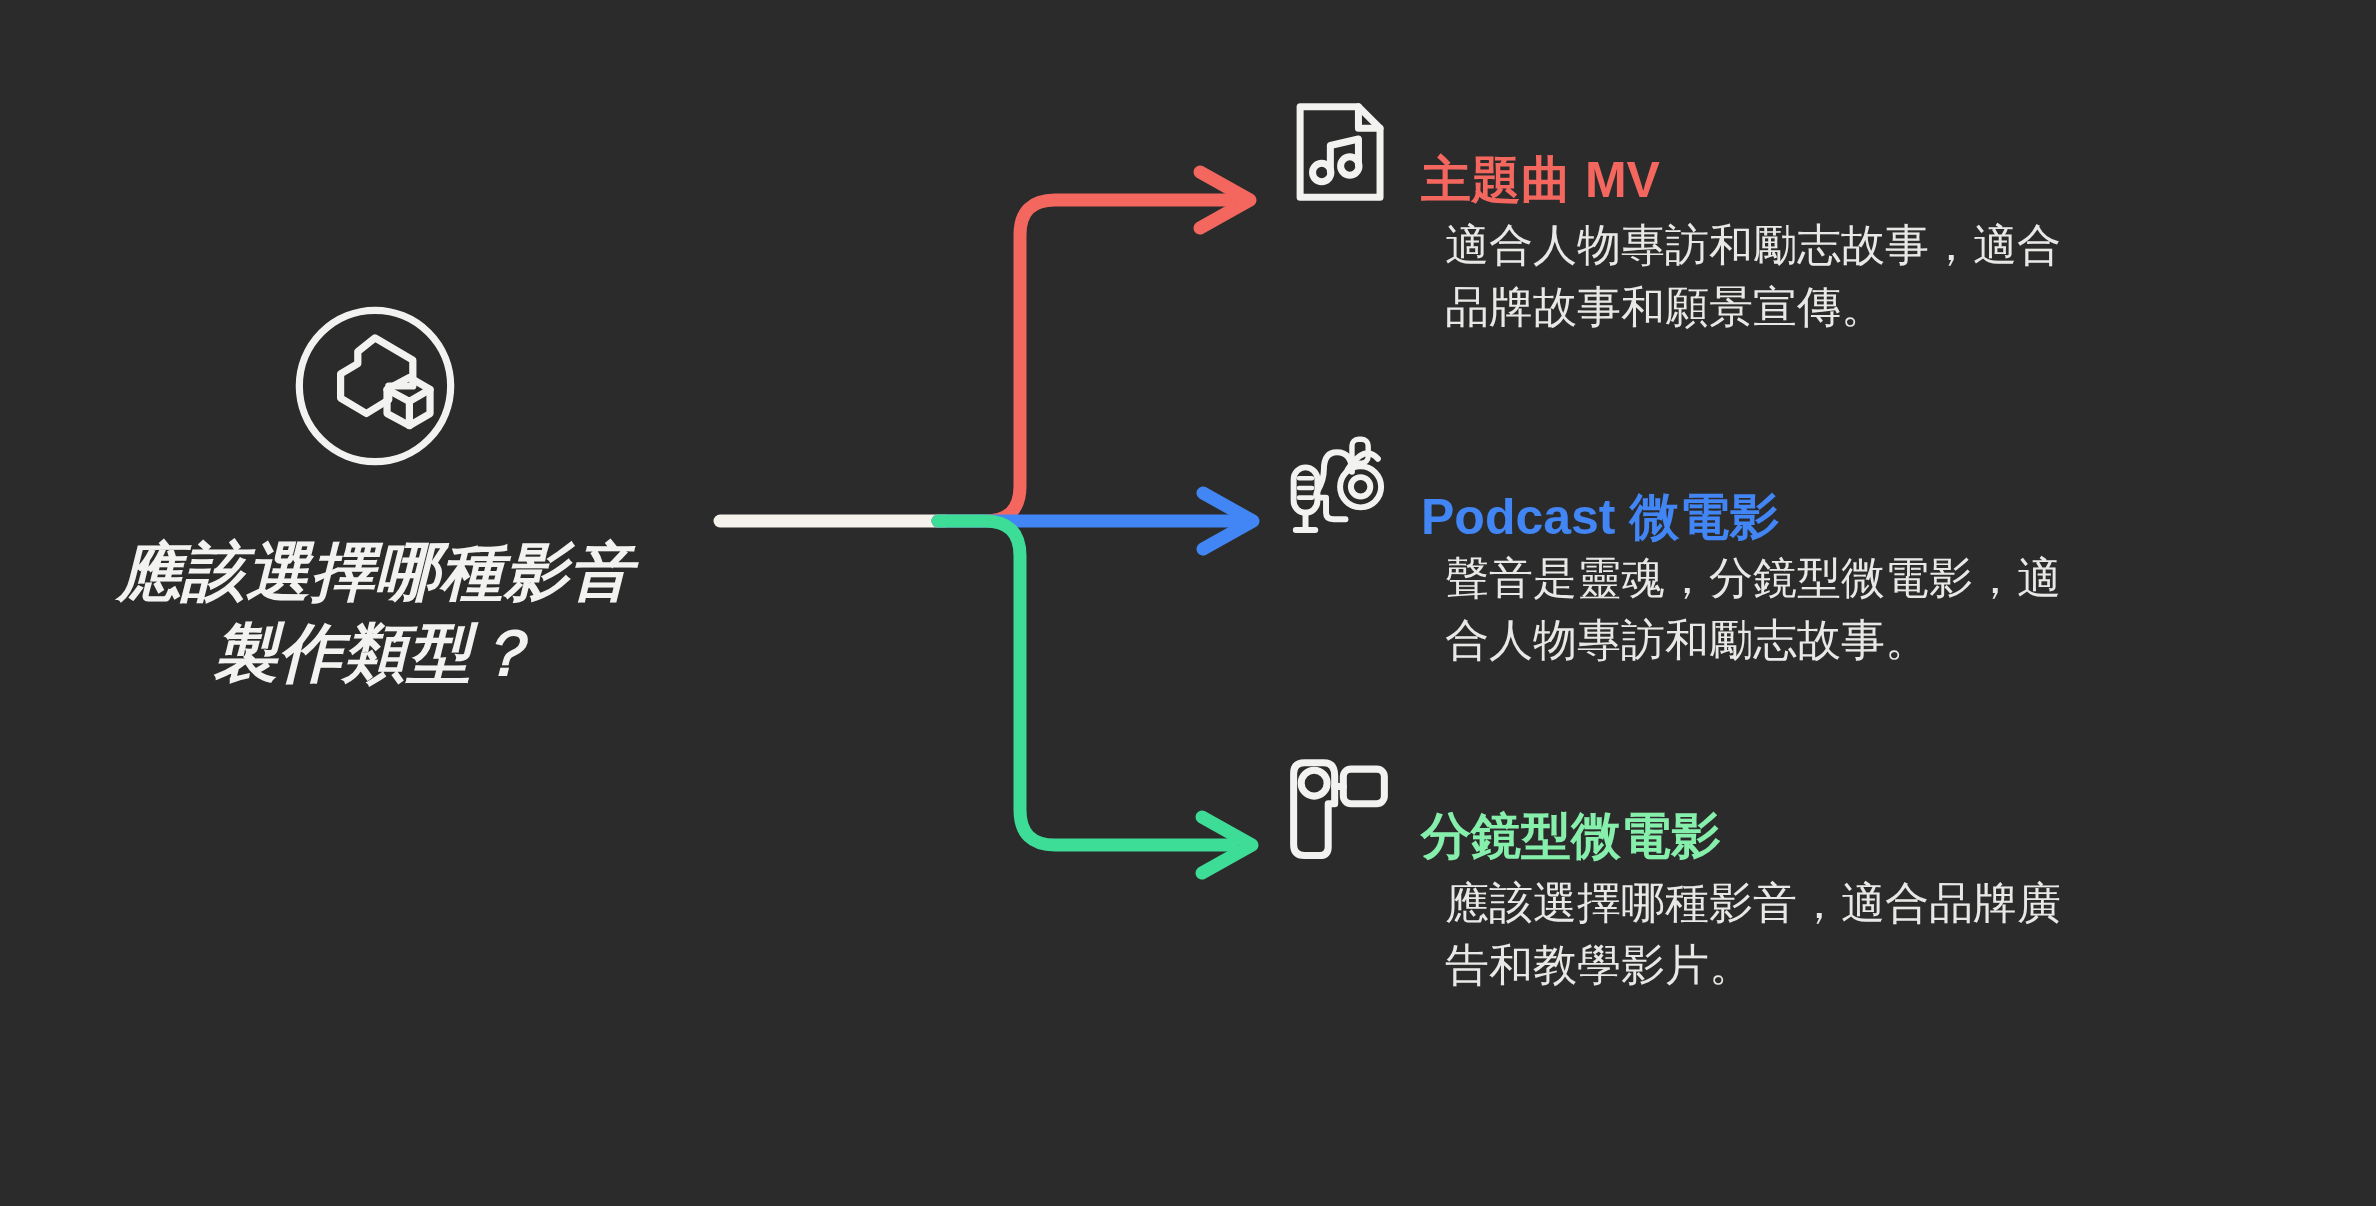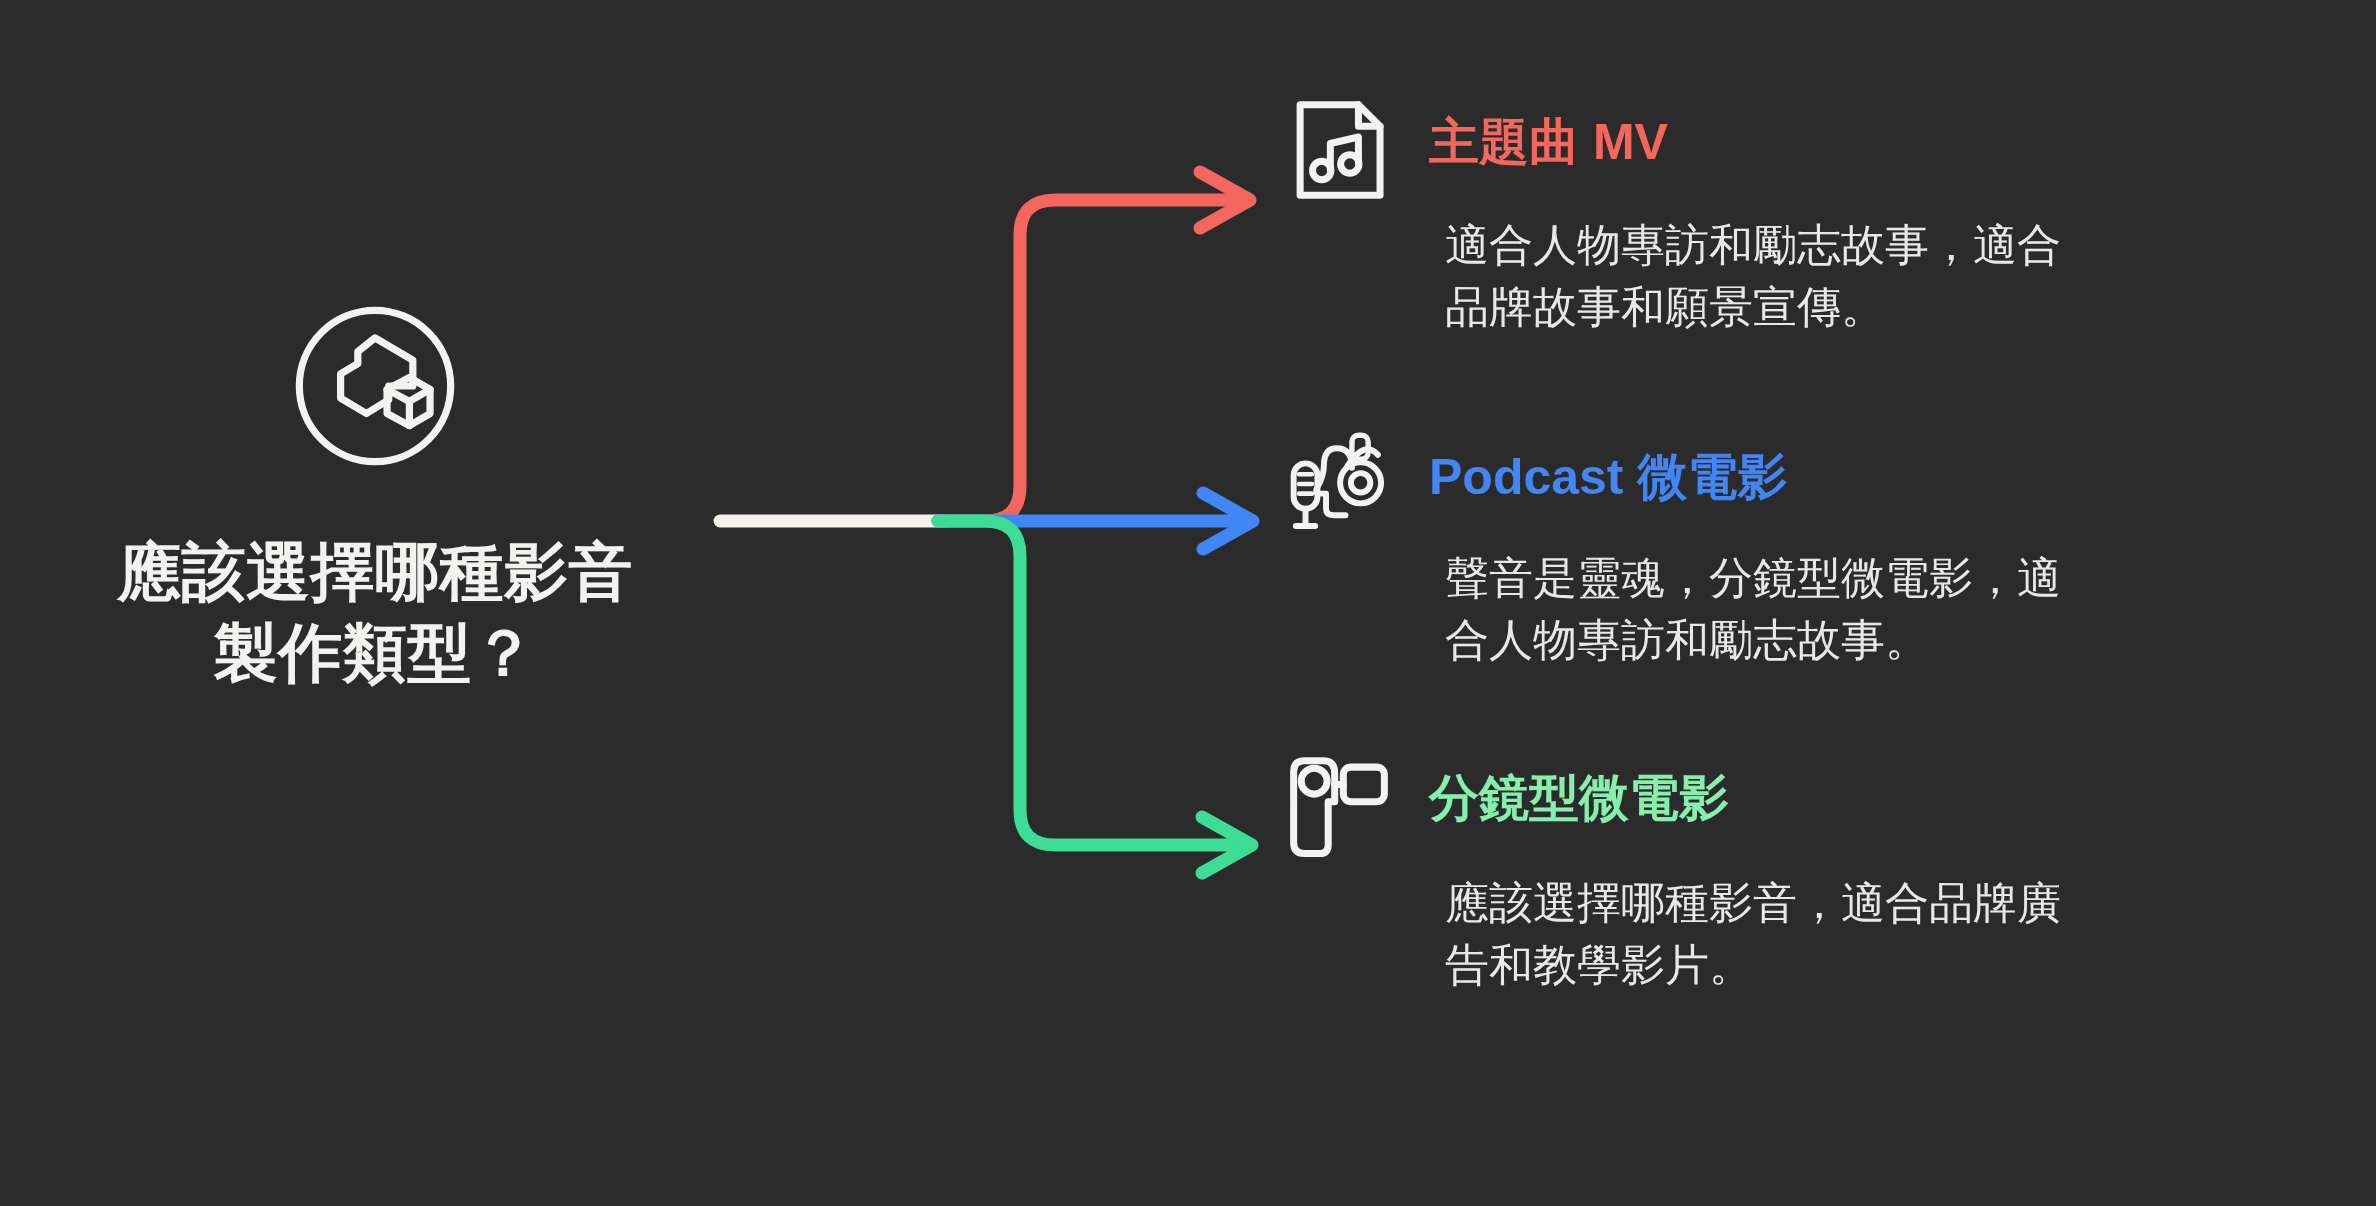--- a/index.html
+++ b/index.html
@@ -31,20 +31,21 @@
     pointer-events: none;
   }
 
   
   #root-node {
     position: absolute;
     left: 30px;
     top: 300px;
     width: 690px;
     text-align: center;
+    font-style: italic;
   }
   #root-icon-wrap {
     display: block;
     margin: 0 auto 60px auto;
     width: 172px;
     height: 172px;
   }
   #root-title {
     font-size: 64px;
     font-weight: bold;
@@ -55,22 +56,22 @@
   }
 
   
   .branch {
     position: absolute;
     left: 1285px;
     width: 1060px;
   }
   .branch-head {
     display: flex;
-    align-items: flex-start;
-    gap: 36px;
+    align-items: flex-end;
+    gap: 28px;
     height: 110px;
   }
   .branch-icon {
     flex: 0 0 auto;
     width: 108px;
     height: 108px;
     display: block;
   }
   .branch-title {
     font-size: 50px;

